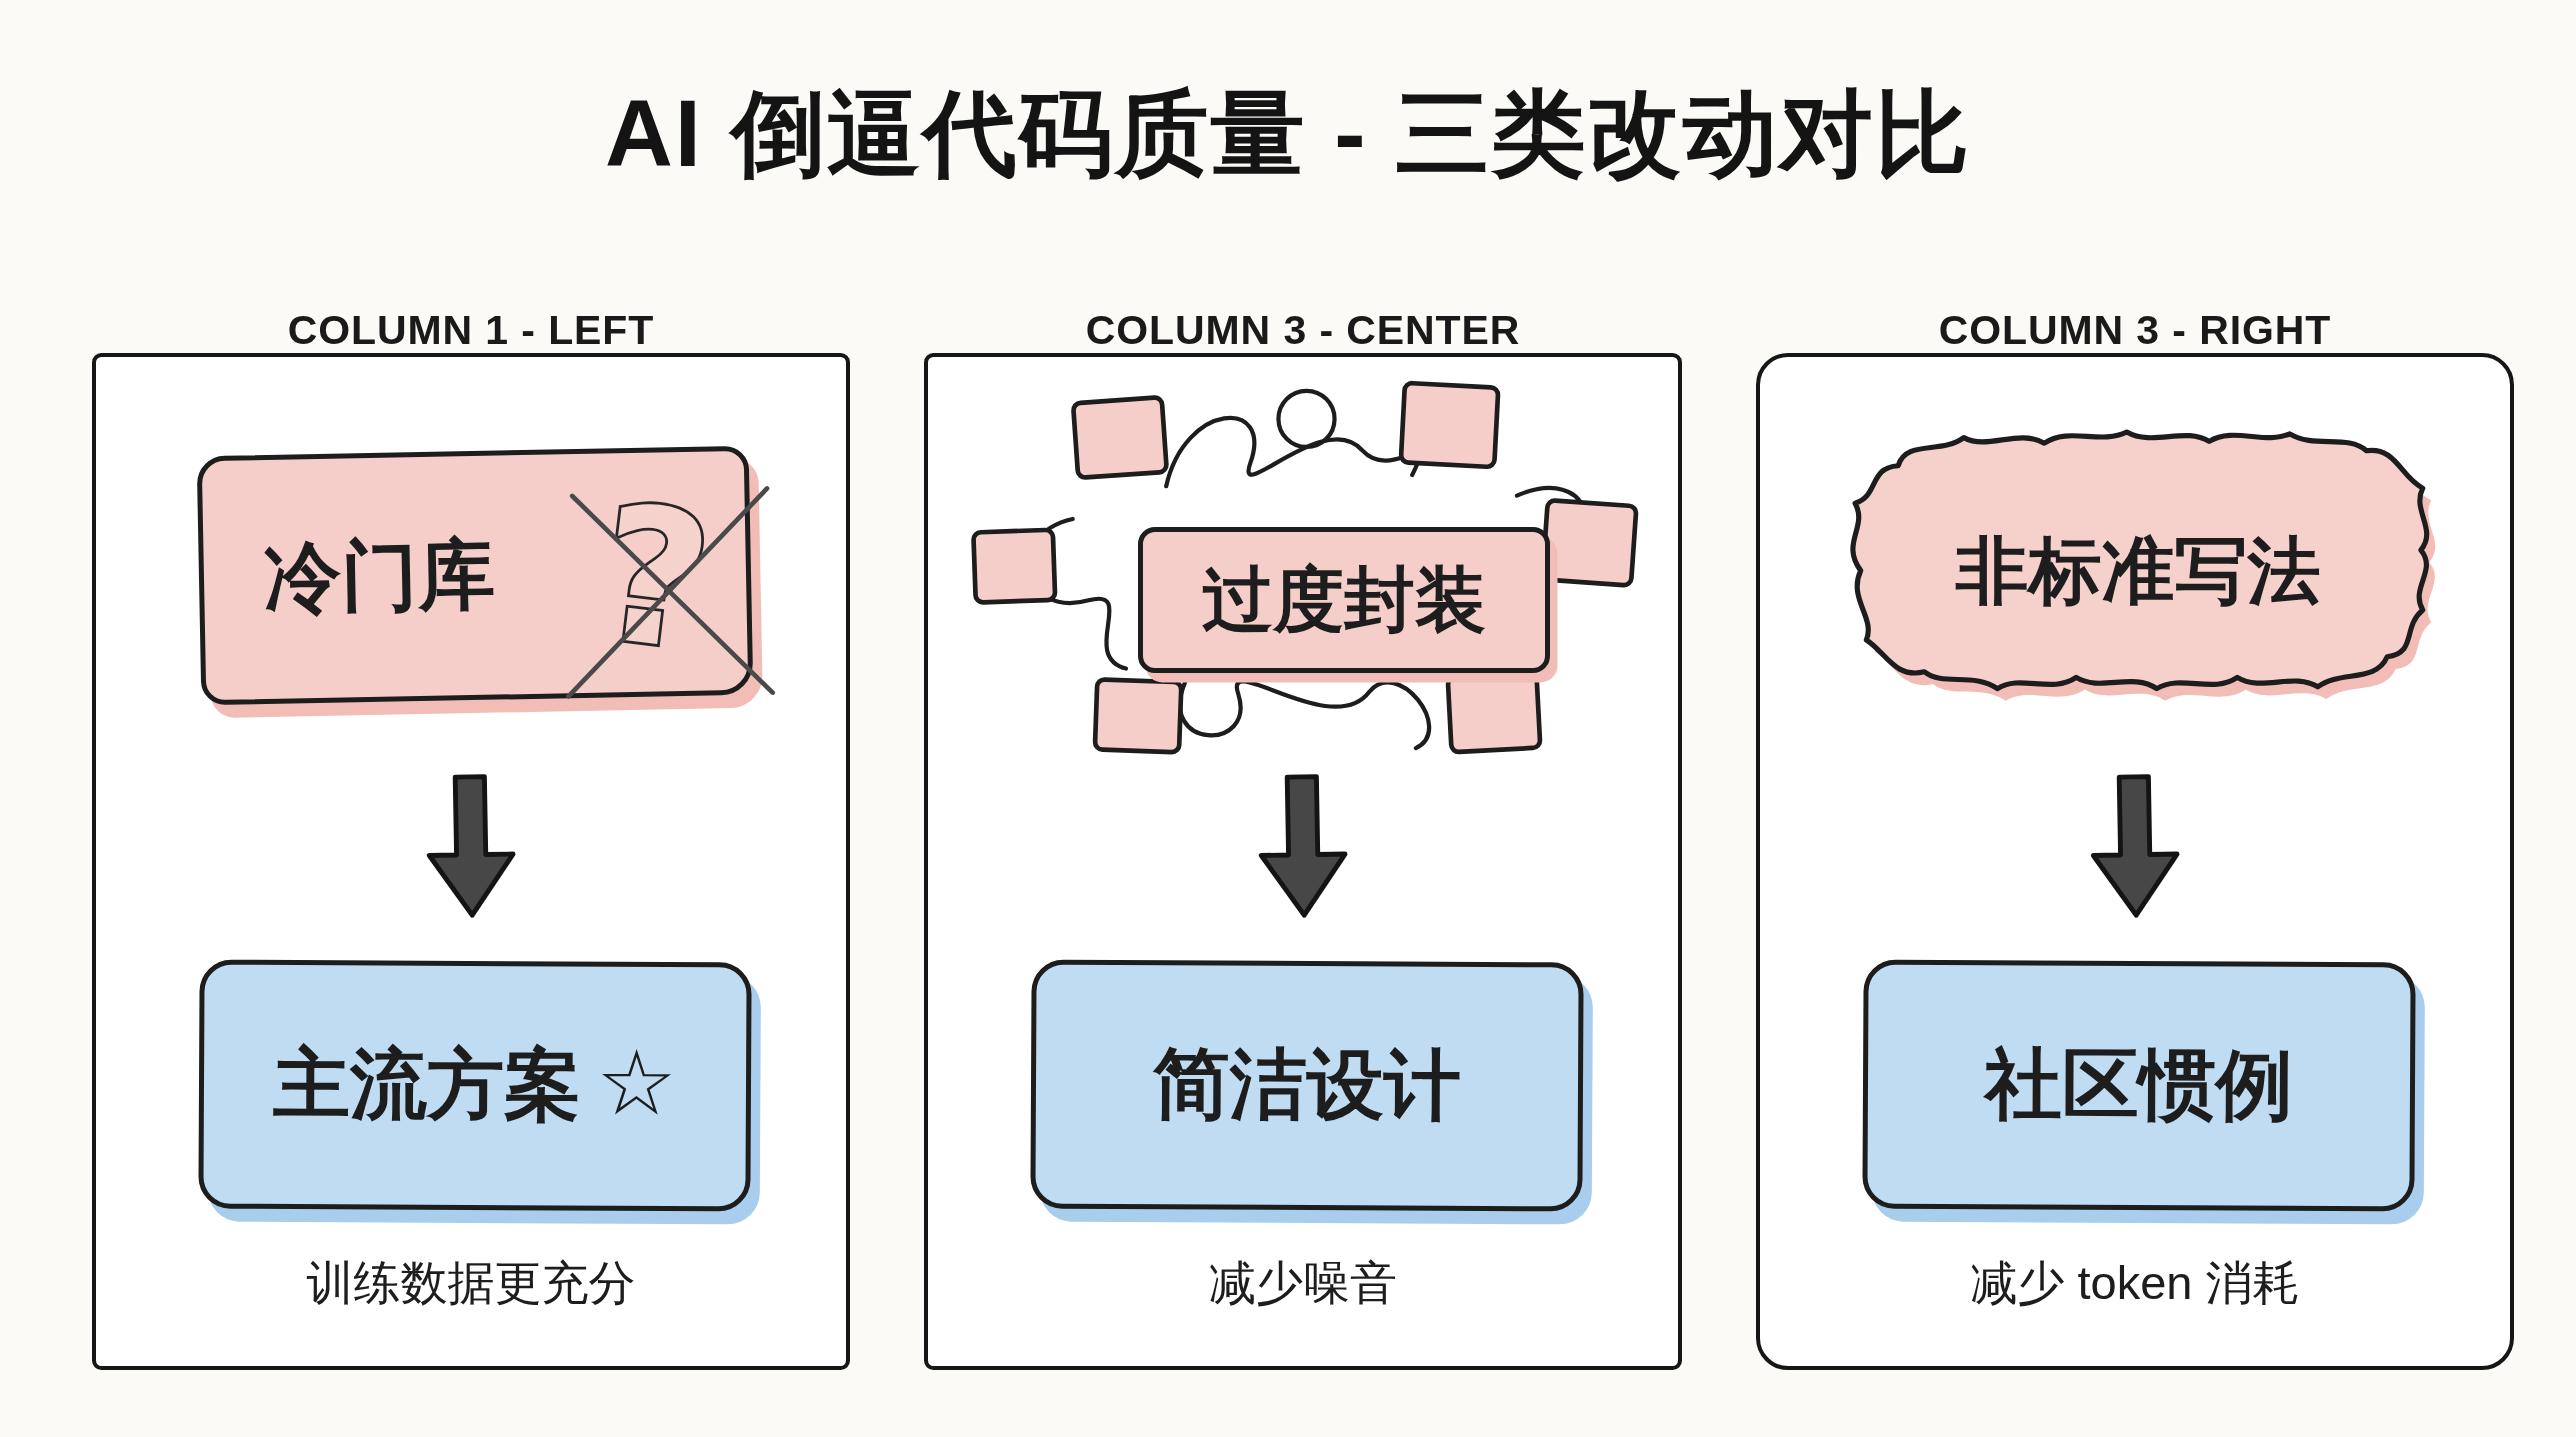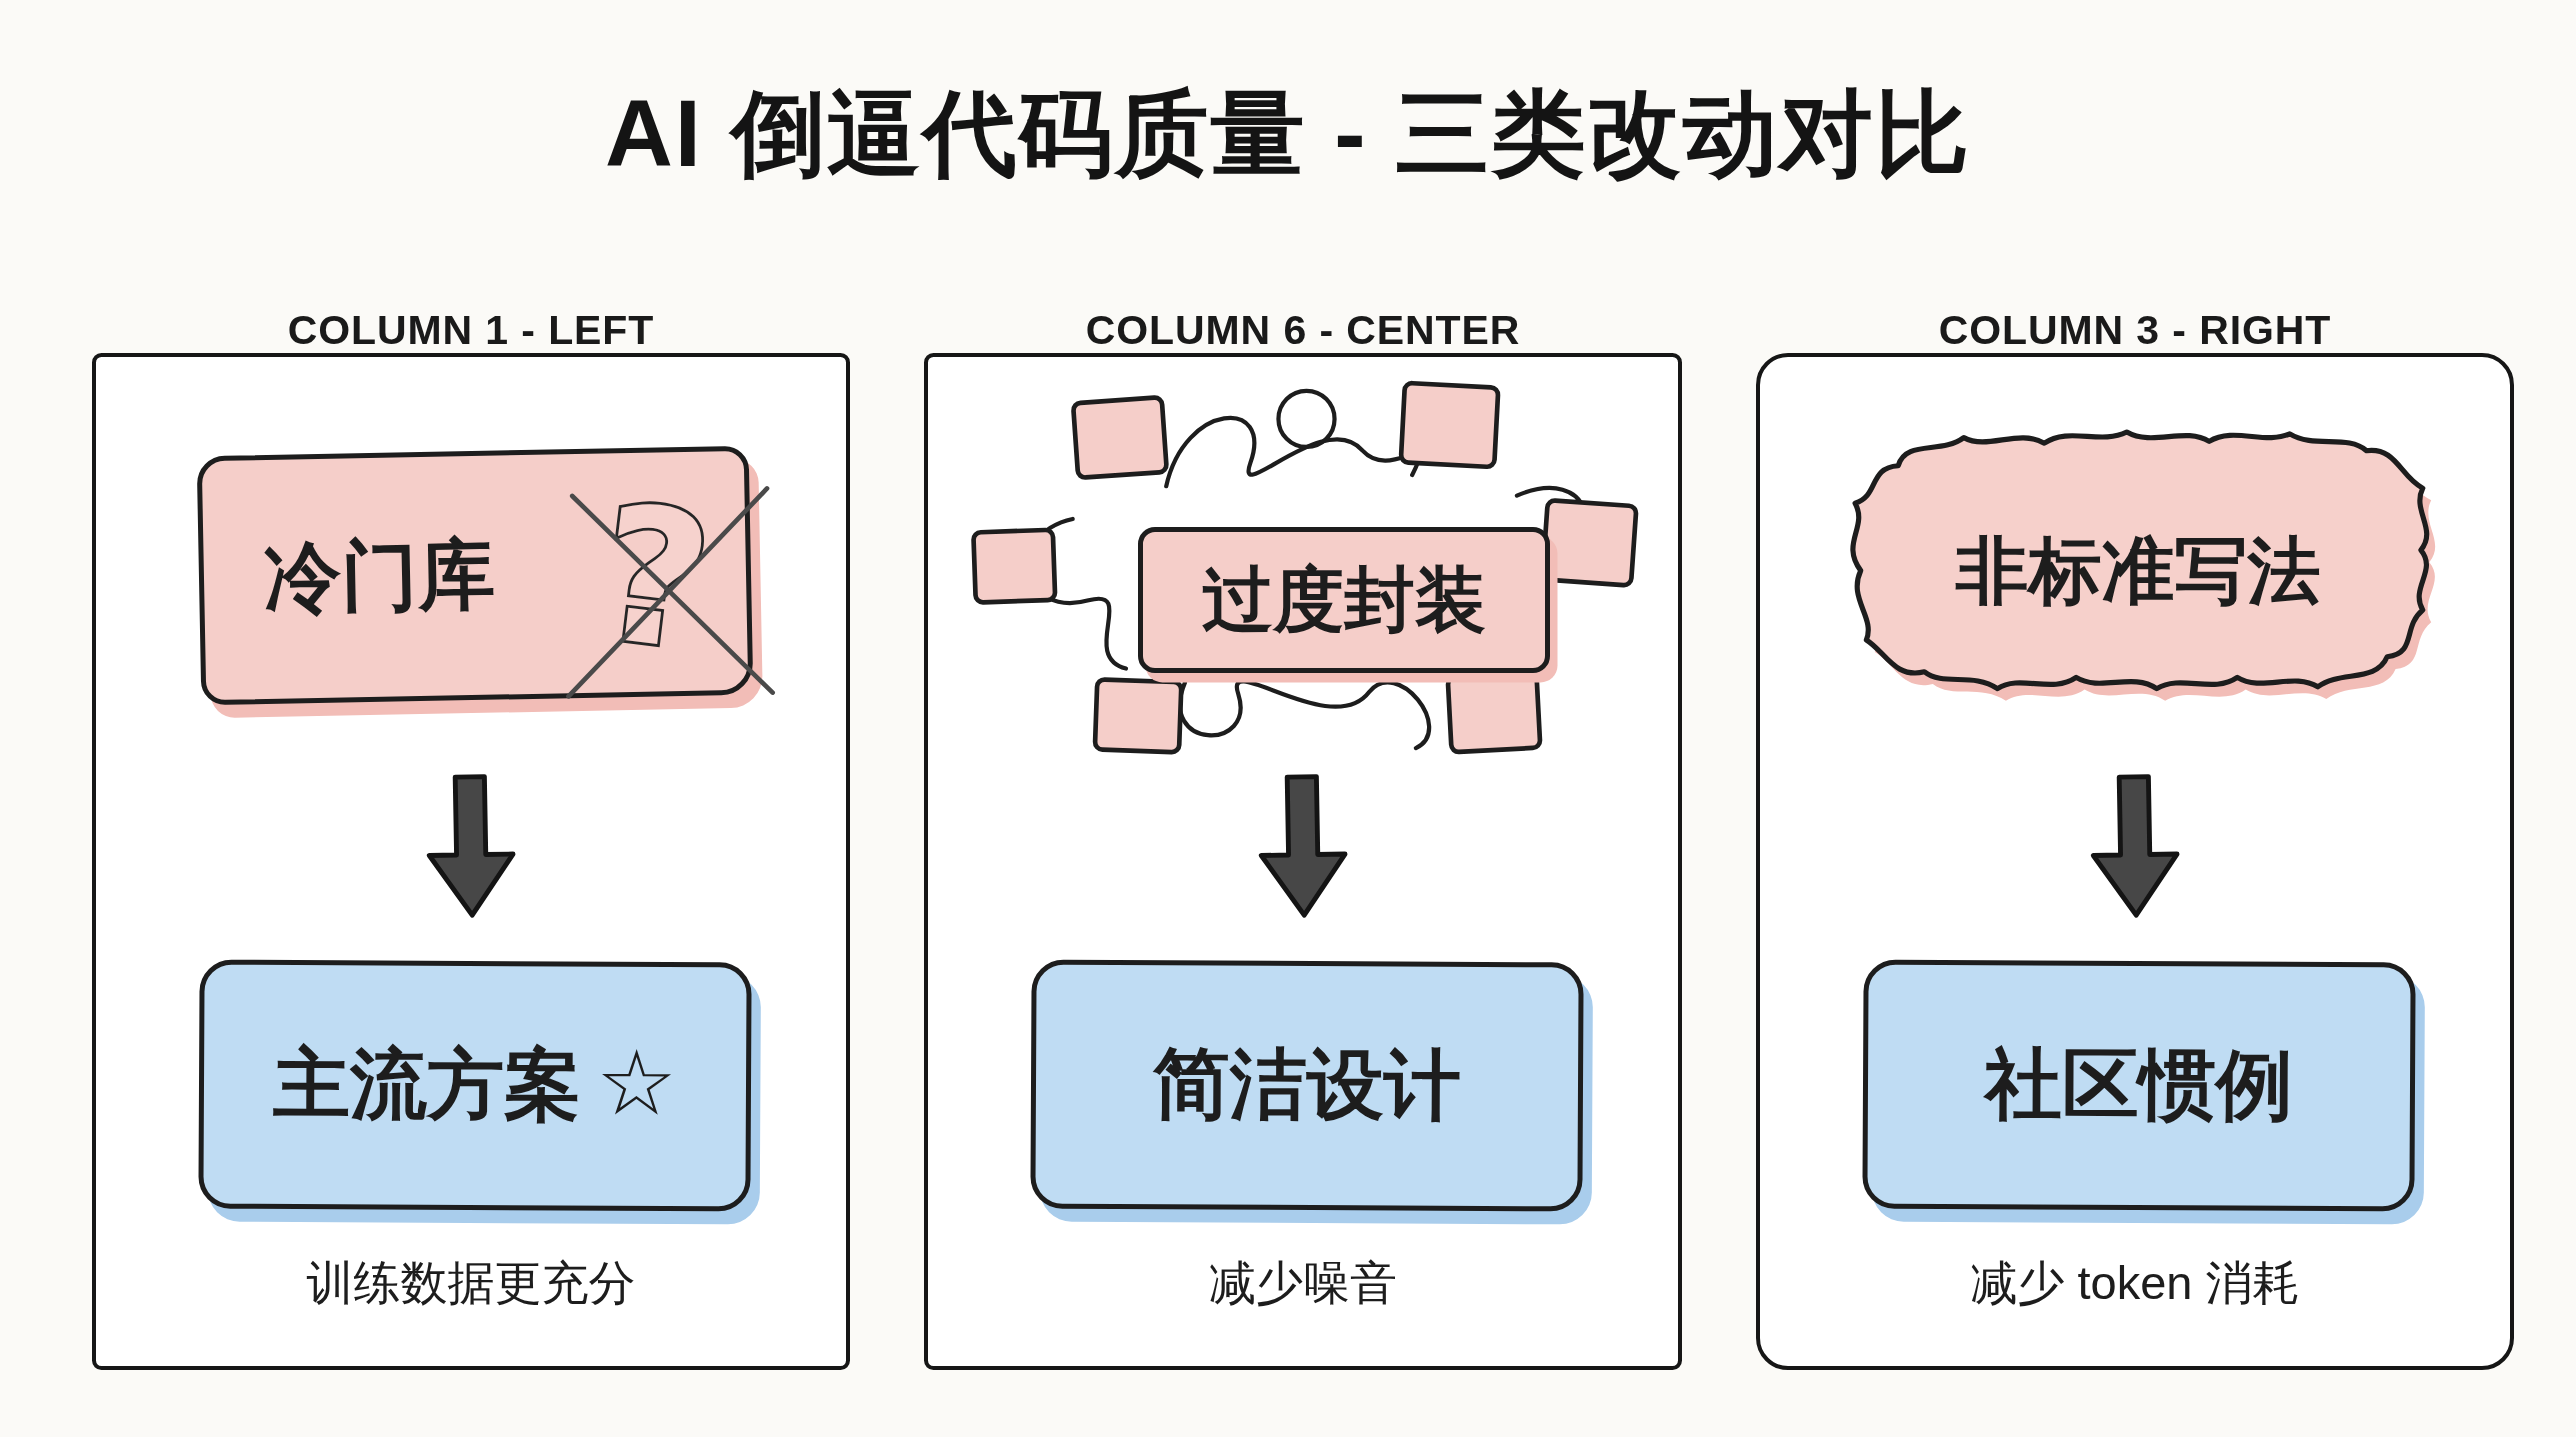--- a/index.html
+++ b/index.html
@@ -106,21 +106,21 @@
   }
 </style>
 </head>
 <body>
 
 <div class="canvas">
 
   <h1 class="title">AI 倒逼代码质量 - 三类改动对比</h1>
 
   <div class="col-header h1">COLUMN 1 - LEFT</div>
-  <div class="col-header h2">COLUMN 6 - CENTER</div>
+  <div class="col-header h2">COLUMN 3 - CENTER</div>
   <div class="col-header h3">COLUMN 3 - RIGHT</div>
 
   <section class="col-box c1">
     <div class="pink-rect">
       <span class="shape-label">冷门库</span>
       <svg class="qmark" viewBox="0 0 180 270" aria-hidden="true">
         <text class="qtext" x="90" y="208" text-anchor="middle" transform="rotate(8 90 135)">?</text>
       </svg>
     </div>
     <svg class="crossout" viewBox="0 0 240 236" aria-hidden="true">

